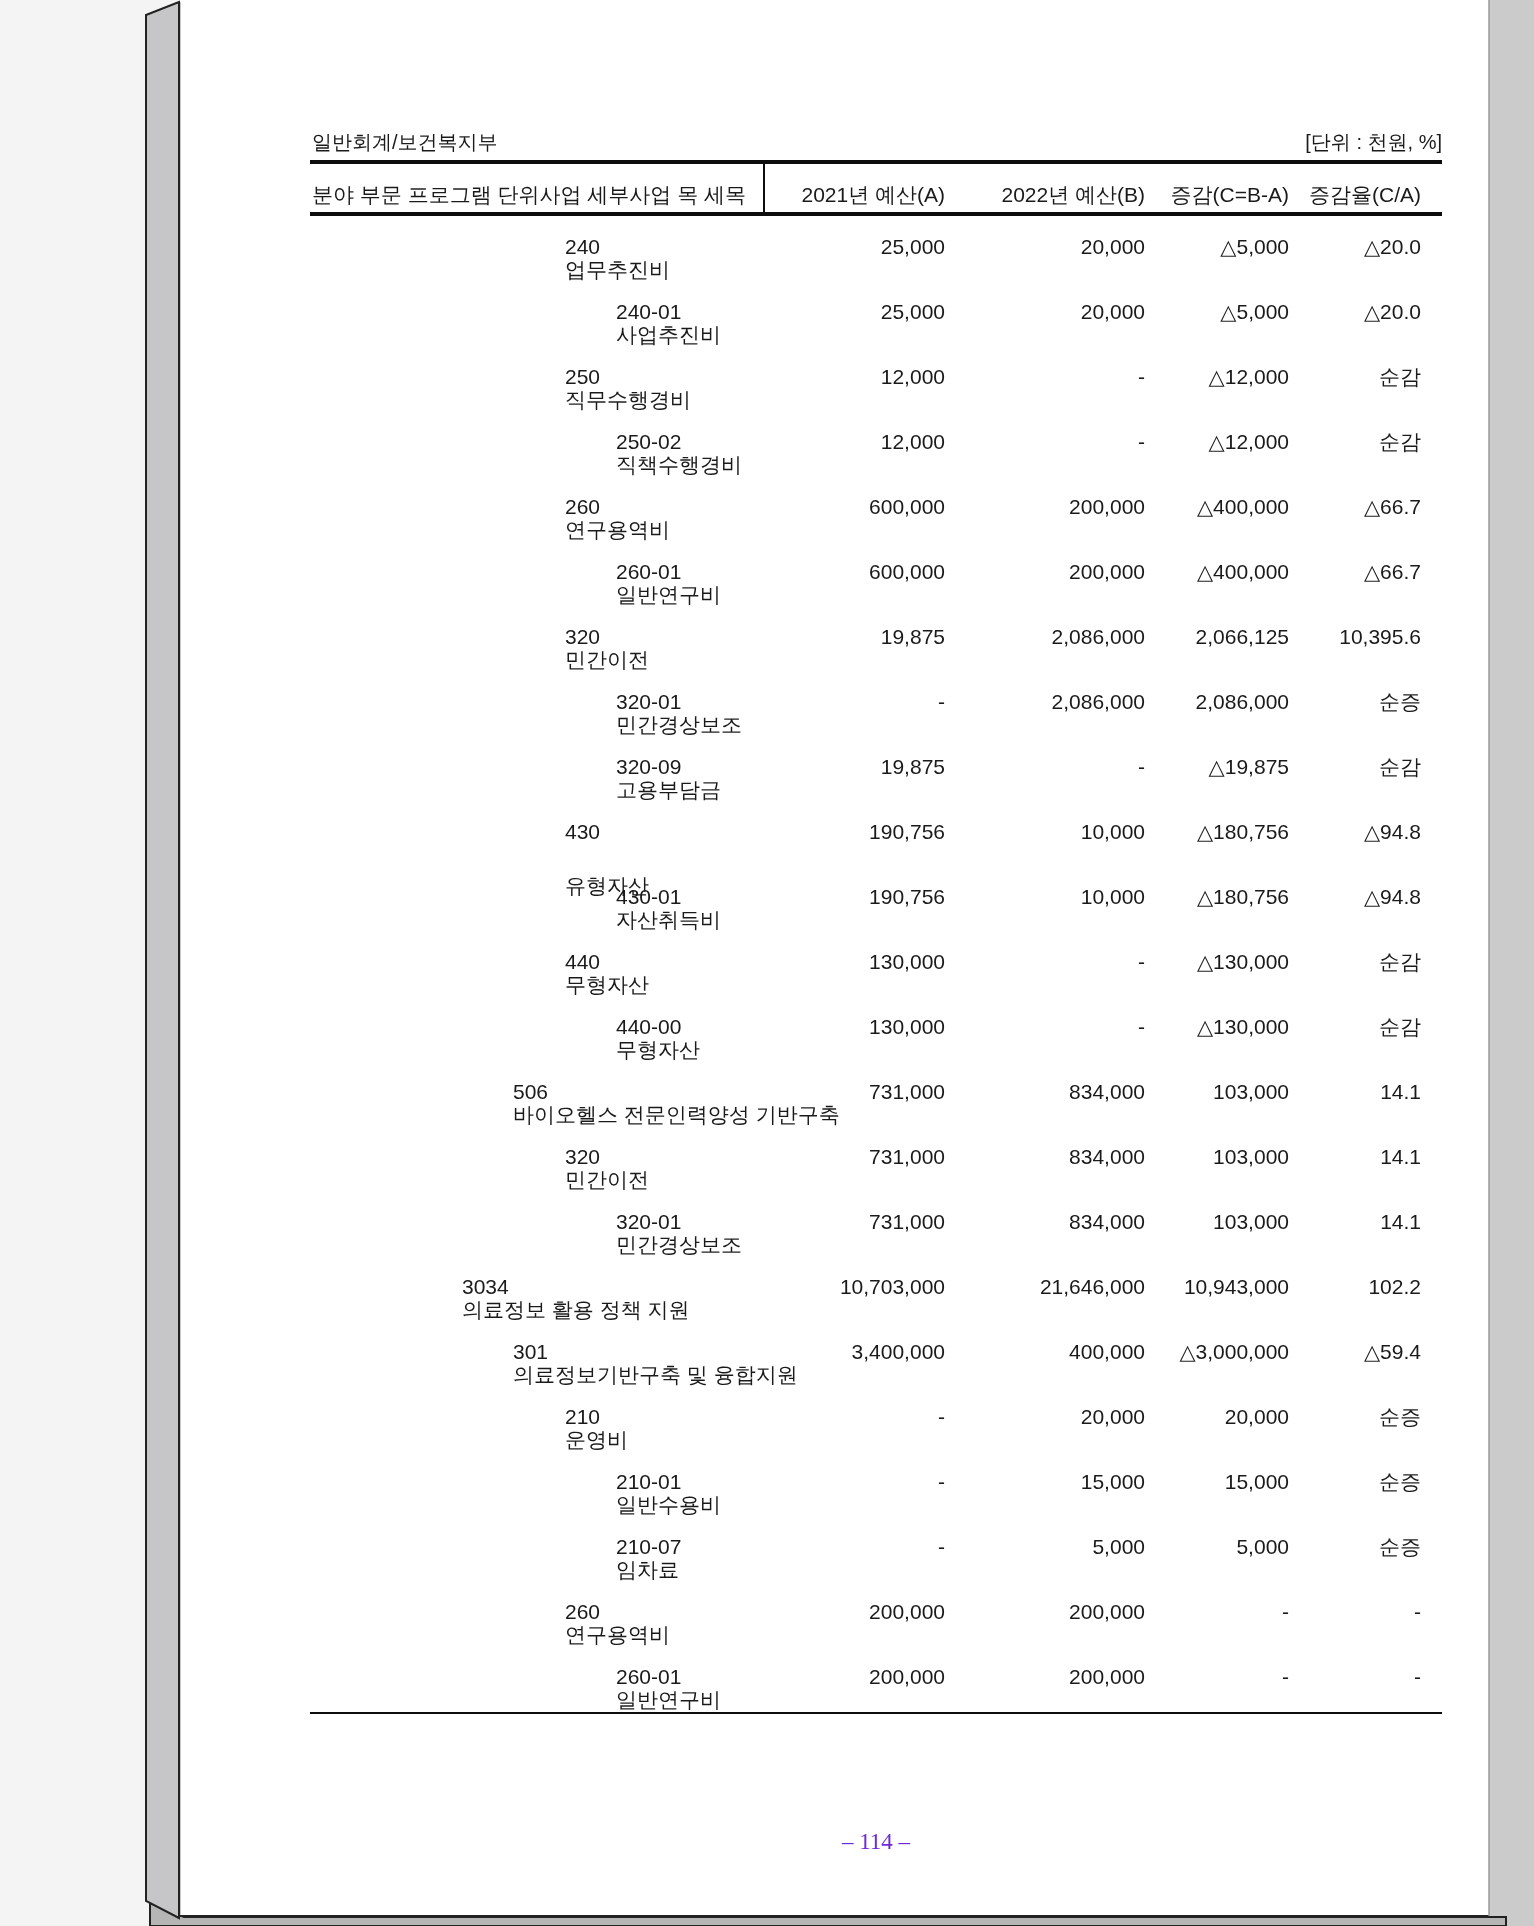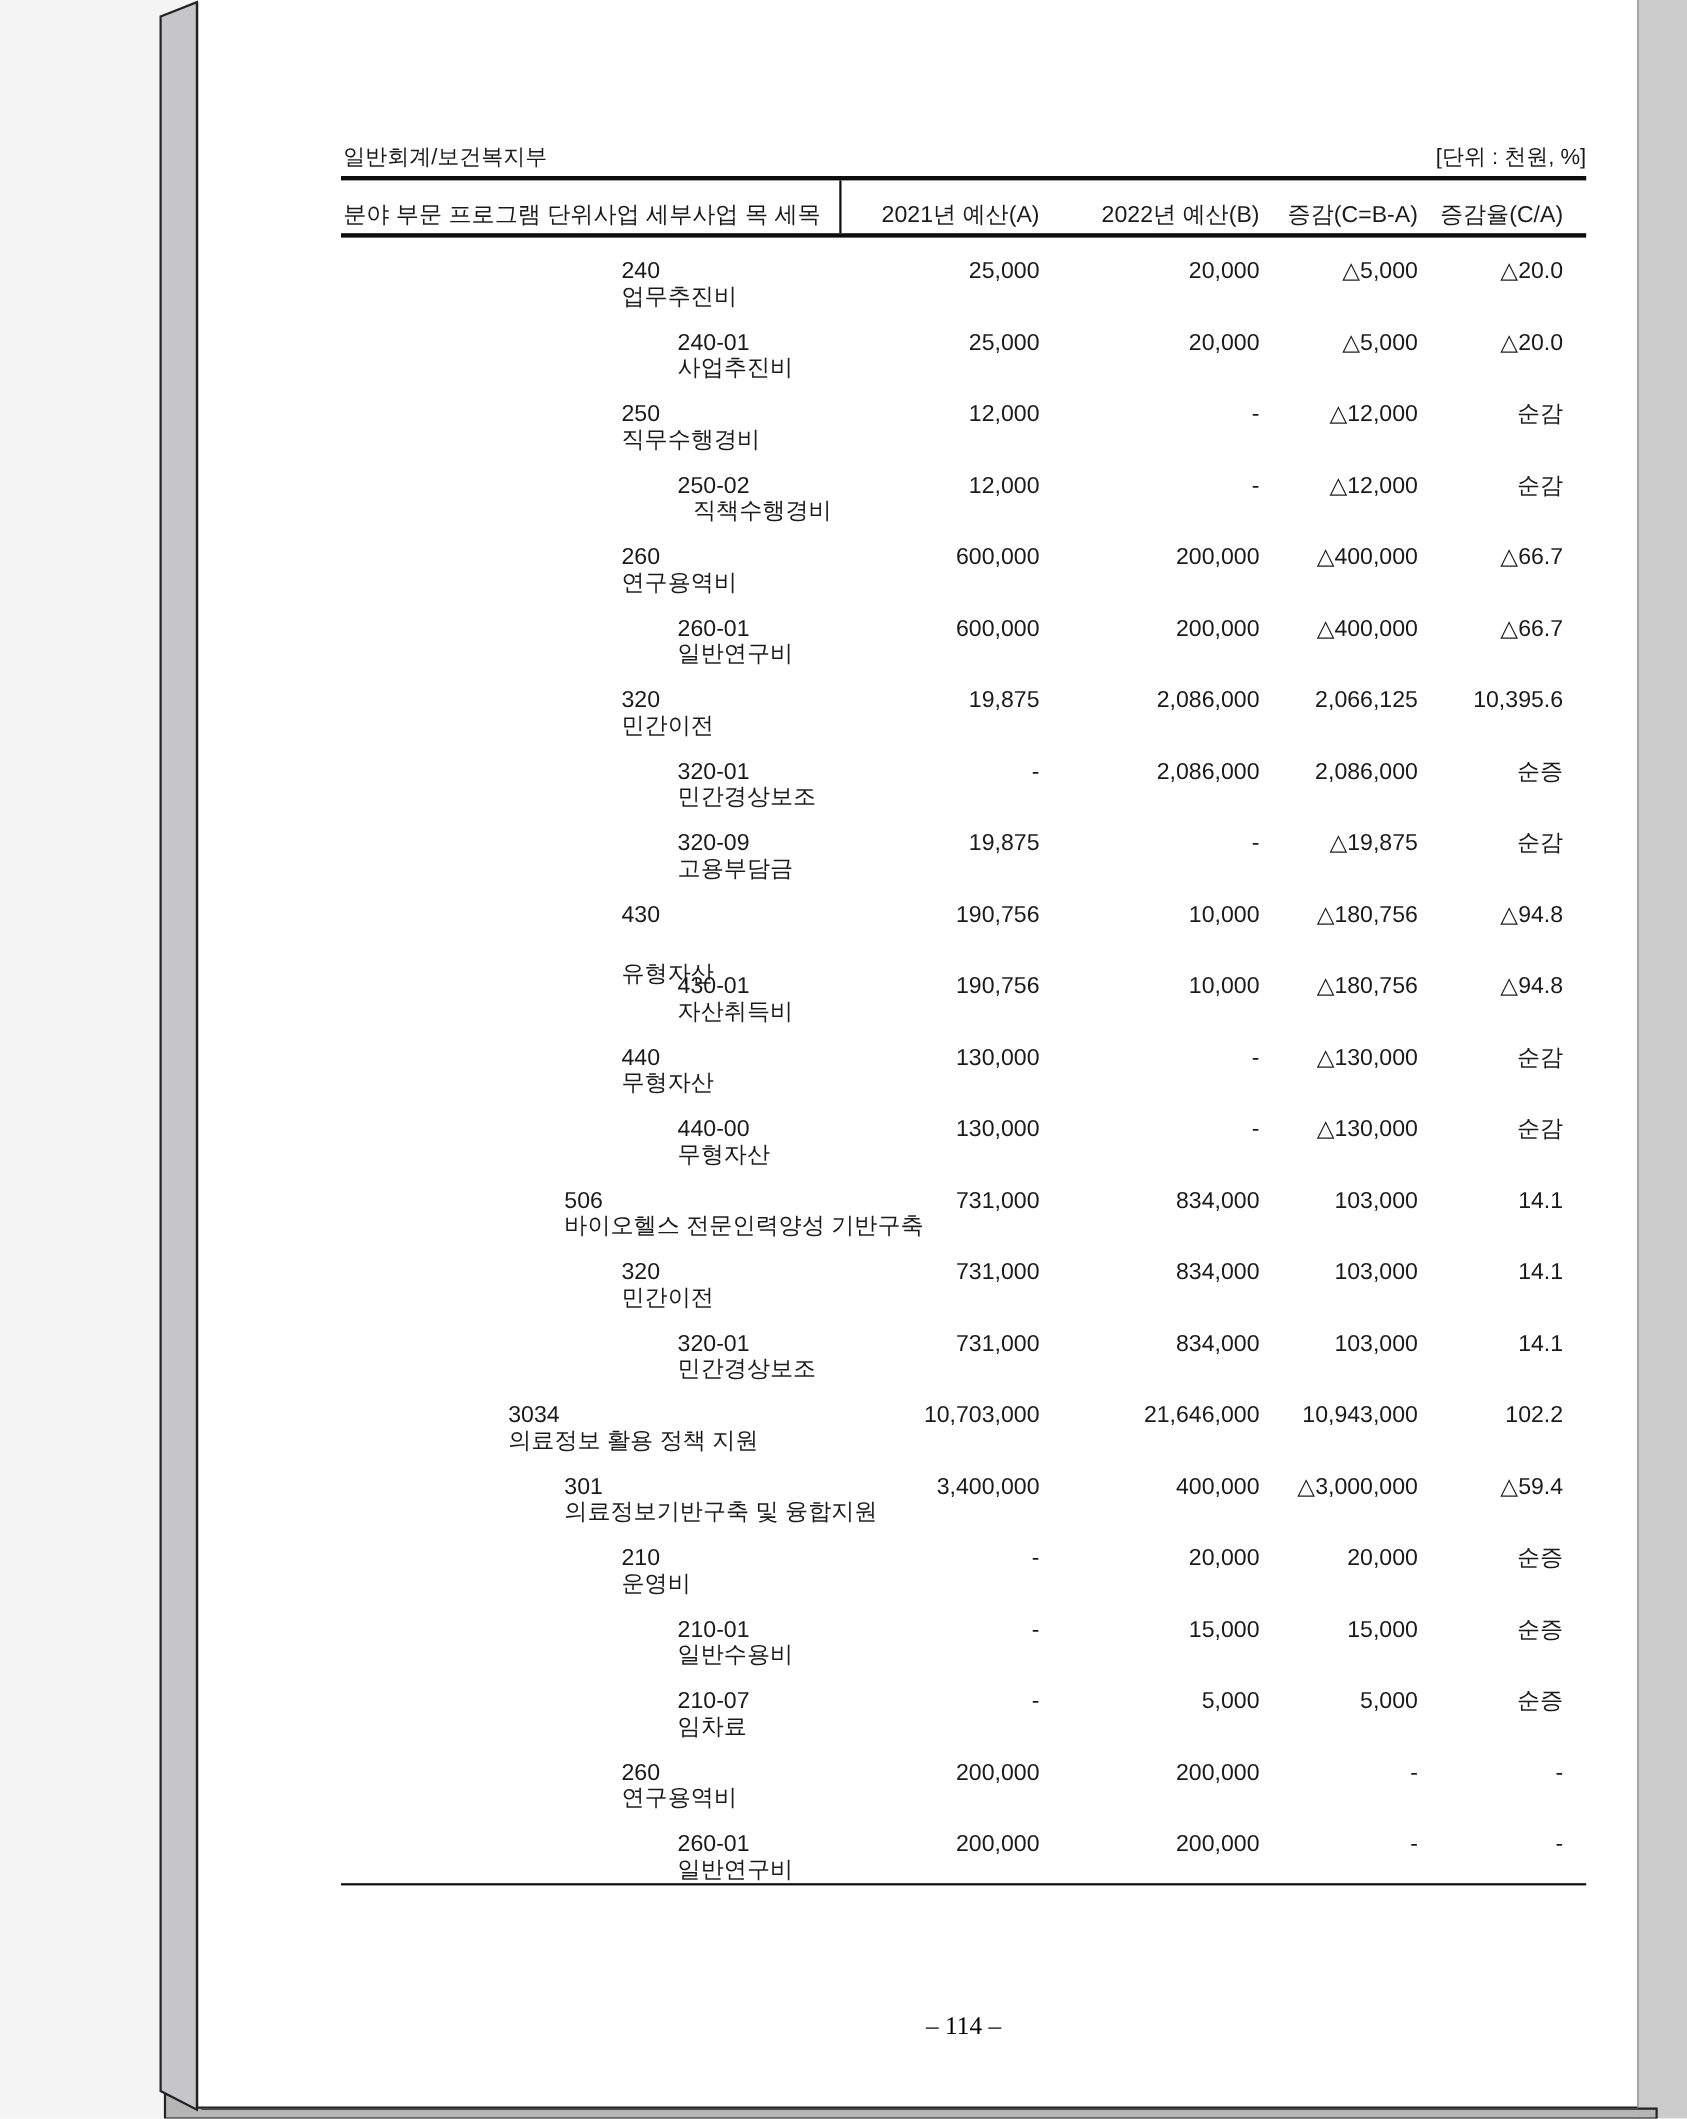--- a/index.html
+++ b/index.html
@@ -29,21 +29,21 @@
 
   #rows{position:absolute;left:0;top:0;width:100%;height:100%;}
   .row{position:absolute;left:0;width:100%;height:64px;font-size:21px;line-height:23px;}
   .cell{position:absolute;white-space:nowrap;}
   .cell.code{top:0;}
   .cell.name{top:23px;}
   .cell.num{top:0;text-align:right;}
 
   .pageno{
     position:absolute;left:0;top:1829px;width:100%;text-align:center;
-    font-family:"Liberation Serif","DejaVu Serif",serif;font-size:23px;color:#000000;
+    font-family:"Liberation Serif","DejaVu Serif",serif;font-size:23px;color:#6d28d9;
   }
 </style>
 </head>
 <body>
 
 <svg id="book-frame" viewBox="0 0 1534 1926" xmlns="http://www.w3.org/2000/svg">
   <rect x="0" y="0" width="1534" height="1926" fill="#f4f4f4"></rect>
   <rect x="1489" y="0" width="45" height="1926" fill="#cbcbcb"></rect>
   <polygon points="150,1903 184,1917 1506,1917 1506,1926 150,1926" fill="#b5b5b5" stroke="#222" stroke-width="2"></polygon>
   <rect x="179" y="0" width="1310" height="1917" fill="#ffffff"></rect>
@@ -94,21 +94,21 @@
       <div class="row" style="top: 365px;">
         <div class="cell code" style="left: 255px;">250</div>
         <div class="cell name" style="left: 255px;">직무수행경비</div>
         <div class="cell num a" style="right: 497px;">12,000</div>
         <div class="cell num b" style="right: 297px;">-</div>
         <div class="cell num c" style="right: 153px;">△12,000</div>
         <div class="cell num d" style="right: 21px;">순감</div>
       </div>
       <div class="row" style="top: 430px;">
         <div class="cell code" style="left: 306px;">250-02</div>
-        <div class="cell name" style="left: 306px; margin-left: 14px;">직책수행경비</div>
+        <div class="cell name" style="left: 306px;">직책수행경비</div>
         <div class="cell num a" style="right: 497px;">12,000</div>
         <div class="cell num b" style="right: 297px;">-</div>
         <div class="cell num c" style="right: 153px;">△12,000</div>
         <div class="cell num d" style="right: 21px;">순감</div>
       </div>
       <div class="row" style="top: 495px;">
         <div class="cell code" style="left: 255px;">260</div>
         <div class="cell name" style="left: 255px;">연구용역비</div>
         <div class="cell num a" style="right: 497px;">600,000</div>
         <div class="cell num b" style="right: 297px;">200,000</div>

